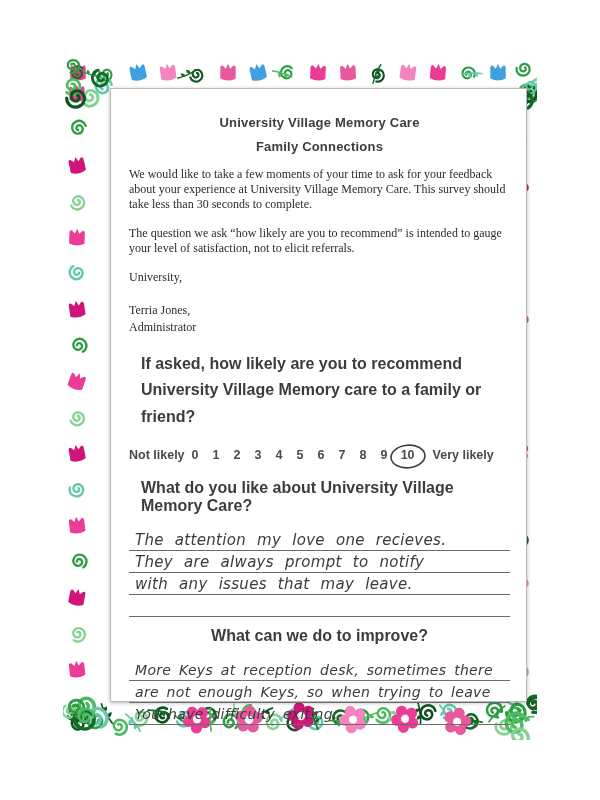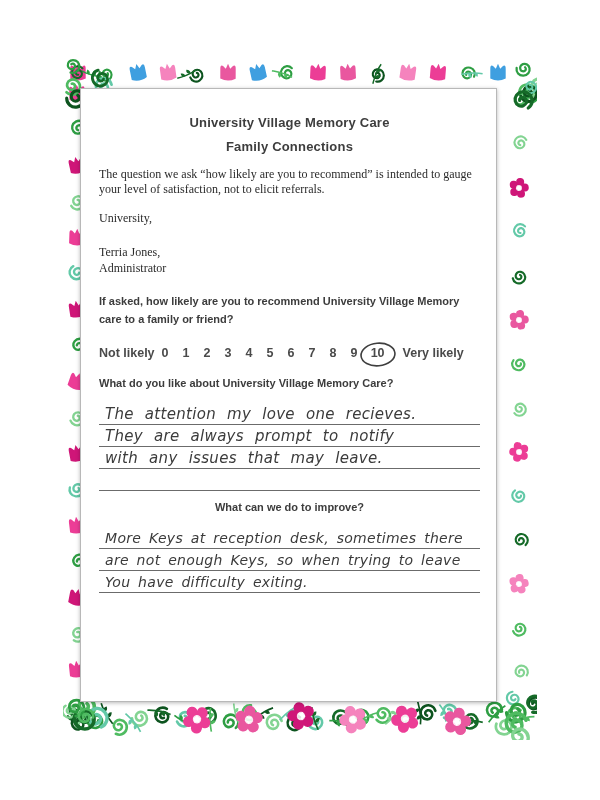--- a/index.html
+++ b/index.html
@@ -2,38 +2,38 @@
 <html><head>
 <meta charset="utf-8">
 <style>
   html,body { margin:0; padding:0; background:#ffffff; }
   .canvas {
     position:relative; width:600px; height:800px; background:#ffffff;
     overflow:hidden; font-family:"Liberation Sans", sans-serif;
   }
   .border-svg { position:absolute; left:63px; top:56px; z-index:1; }
   .paper {
-    position:absolute; left:80px; top:88px; width:417px; height:614px;
+    position:absolute; left:110px; top:88px; width:417px; height:614px;
     background:#ffffff; border:1px solid #b8b8b8;
     box-shadow:0 1px 4px rgba(0,0,0,.28);
     z-index:2; box-sizing:border-box; padding:26px 16px 0 18px;
   }
   .doc-title, .doc-subtitle {
     text-align:center; font-size:13px; font-weight:bold; color:#3d3d3d;
     letter-spacing:.2px; margin:0;
   }
   .doc-subtitle { margin-top:9px; }
   .body-par {
     font-family:"Liberation Serif", serif; font-size:12px; line-height:1.27;
     color:#2b2b2b; margin:13px 0 0 0; text-align:left;
   }
   .closing { margin-top:14px; }
   .sig-name { margin-top:18px; }
   .sig-role { margin-top:1px; }
-  .question { font-size:11px; font-weight:600; color:#3c3c3c; margin:0; }
+  .question { font-size:16px; font-weight:600; color:#3c3c3c; margin:12px; }
   .q1 { margin-top:16px; line-height:1.65; padding-right:14px; }
   .scale-row {
     display:flex; align-items:center; margin-top:16px;
     font-size:12.5px; font-weight:600; color:#4a4a4a; height:17px;
   }
   .scale-num { width:21px; text-align:center; }
   .scale-num:first-of-type { margin-left:8px; }
   .scale-ten { position:relative; width:26px; text-align:center; }
   .circle-svg { position:absolute; left:-6px; top:-5px; pointer-events:none; }
   .high-label { margin-left:12px; }
@@ -200,20 +200,21 @@
       <use href="#m-swirl" width="29.718792866941016" height="29.718792866941016" transform="translate(439.7306412894376 639.8795524691358) rotate(177.15586419753086 14.859396433470508 14.859396433470508)" style="color: rgb(46, 158, 67);"></use>
       <use href="#m-swirl" width="32.189849108367625" height="32.189849108367625" transform="translate(435.8170267489712 653.3507115912208) rotate(341.27314814814815 16.094924554183812 16.094924554183812)" style="color: rgb(79, 187, 97);"></use>
       <use href="#m-swirl" width="30.841975308641977" height="30.841975308641977" transform="translate(440.99806241426614 664.1634344993141) rotate(148.3533950617284 15.420987654320989 15.420987654320989)" style="color: rgb(131, 212, 146);"></use>
     </svg>
 
   <div class="paper">
 
     <p class="doc-title">University Village Memory Care</p>
     <p class="doc-subtitle">Family Connections</p>
 
+    <p class="body-par">We would like to take a few moments of your time to ask for your feedback about your experience at University Village Memory Care. This survey should take less than 30 seconds to complete.</p>
     <p class="body-par">The question we ask “how likely are you to recommend” is intended to gauge your level of satisfaction, not to elicit referrals.</p>
 
     <p class="body-par closing">University,</p>
     <p class="body-par sig-name">Terria Jones,</p>
     <p class="body-par sig-role">Administrator</p>
 
     <p class="question q1">If asked, how likely are you to recommend University Village Memory care to a family or friend?</p>
 
     <div class="scale-row">
       <span>Not likely</span>

